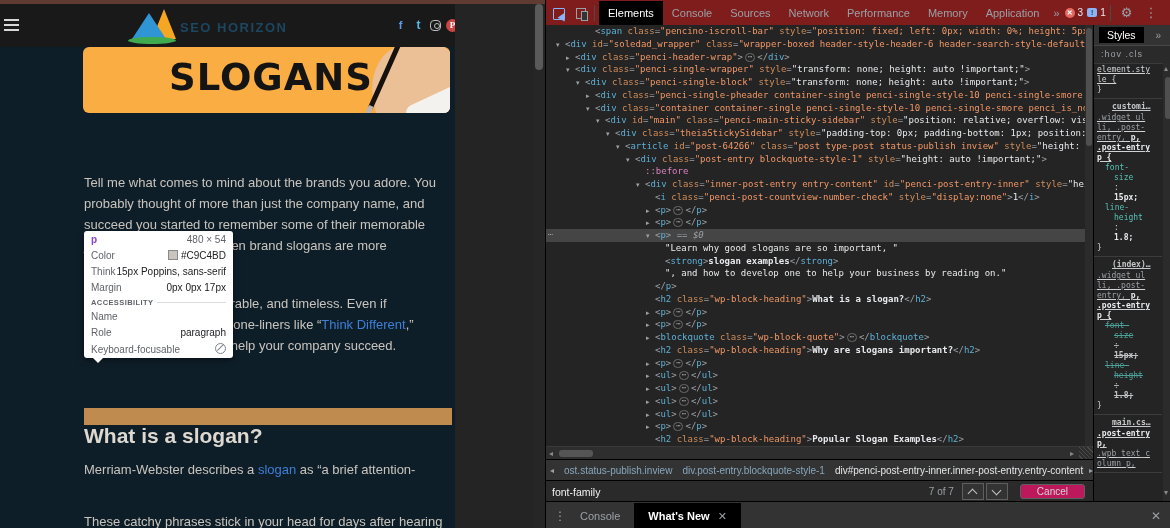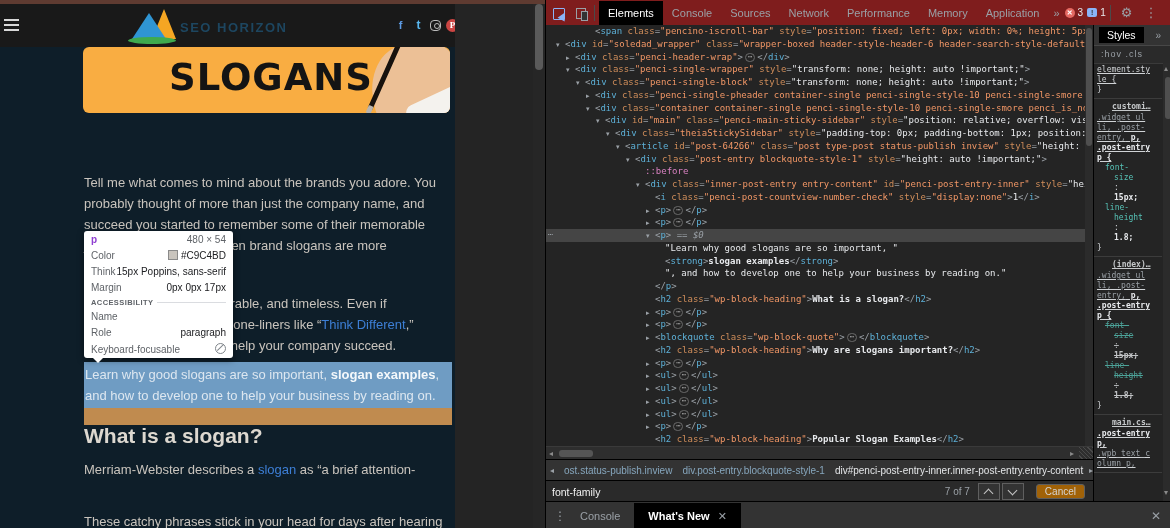--- a/index.html
+++ b/index.html
@@ -107,21 +107,21 @@
   .crumb.bright{color:#e4e6e8;}
   .crumb-nav{color:#9aa0a6;font-size:8px;margin-left:4px;flex:none;font-family:"DejaVu Sans",sans-serif;}
   
   #findbar{position:absolute;left:0;top:480px;width:547px;height:21px;background:#2a2a2a;border-top:1px solid #000;display:flex;align-items:center;}
   #find-query{margin-left:6px;font-size:10.5px;color:#f1f1f1;flex:1;}
   #find-count{font-size:10px;color:#9aa0a6;margin-right:8px;}
   .find-btn{width:20px;height:15px;border:1px solid #5f5f5f;background:#333;margin-right:2px;position:relative;flex:none;}
   .chev{position:absolute;left:6px;top:6px;width:6px;height:6px;border-left:1.5px solid #c5c5c5;border-top:1.5px solid #c5c5c5;}
   .chev.up{transform:rotate(45deg);top:6px;}
   .chev.down{transform:rotate(225deg);top:3px;}
-  #find-cancel{margin:0 8px 0 10px;border:1px solid #5f5f5f;background:#a16207;border-radius:3px;color:#d5d5d5;font-size:10px;padding:1px 8px;flex:none;}
+  #find-cancel{margin:0 8px 0 10px;border:1px solid #5f5f5f;background:#be185d;border-radius:3px;color:#d5d5d5;font-size:10px;padding:1px 16px;flex:none;}
   
   #drawer{position:absolute;left:0;top:501px;width:625px;height:27px;background:#333;border-top:1px solid #000;display:flex;align-items:center;}
   #drawer .dots3{color:#9aa0a6;font-size:12px;margin-left:8px;flex:none;}
   .dr-tab{font-size:11px;color:#9aa0a6;padding:0 14px;line-height:26px;flex:none;}
   .dr-tab.active{background:#000;color:#fff;font-weight:bold;}
   .dr-tab.active .x{color:#9aa0a6;font-weight:normal;margin-left:8px;}
   #drawer-close{margin-left:auto;margin-right:10px;color:#9aa0a6;font-size:12px;flex:none;}
   
   #sidebar{position:absolute;left:547px;top:25px;width:78px;height:476px;background:#242424;border-left:1px solid #000;overflow:hidden;}
   #sb-tabs{height:20px;background:#333;border-bottom:1px solid #474747;display:flex;align-items:center;}
@@ -188,24 +188,20 @@
         <div class="pline"><span>probably thought of more than just the company name, and</span></div>
         <div class="pline"><span>succeed you started to remember some of their memorable</span></div>
         <div class="pline"><span>jingles, because well-written brand slogans are more</span></div>
       </div>
     <div class="abs" id="p2">
         <div class="pline"><span>A slogan is catchy, memorable, and timeless. Even if</span></div>
         <div class="pline"><span>you can't pen memorable one-liners like “</span><span class="link">Think Different</span><span>,”</span></div>
         <div class="pline"><span>you still need a slogan to help your company succeed.</span></div>
       </div>
 
-    <div class="abs" id="hl">
-        <div class="pline"><span>Learn why good slogans are so important, </span><span class="b">slogan examples</span><span>,</span></div>
-        <div class="pline"><span>and how to develop one to help your business by reading on.</span></div>
-      </div>
     <div class="abs" id="hl-margin"></div>
 
     <div class="abs" id="h2-slogan">What is a slogan?</div>
     <div class="abs" id="p3">
         <div class="pline"><span>Merriam-Webster describes a </span><span class="link">slogan</span><span> as “a brief attention-</span></div>
       </div>
     <div class="abs" id="p4">
         <div class="pline"><span>These catchy phrases stick in your head for days after hearing</span></div>
       </div>
 

